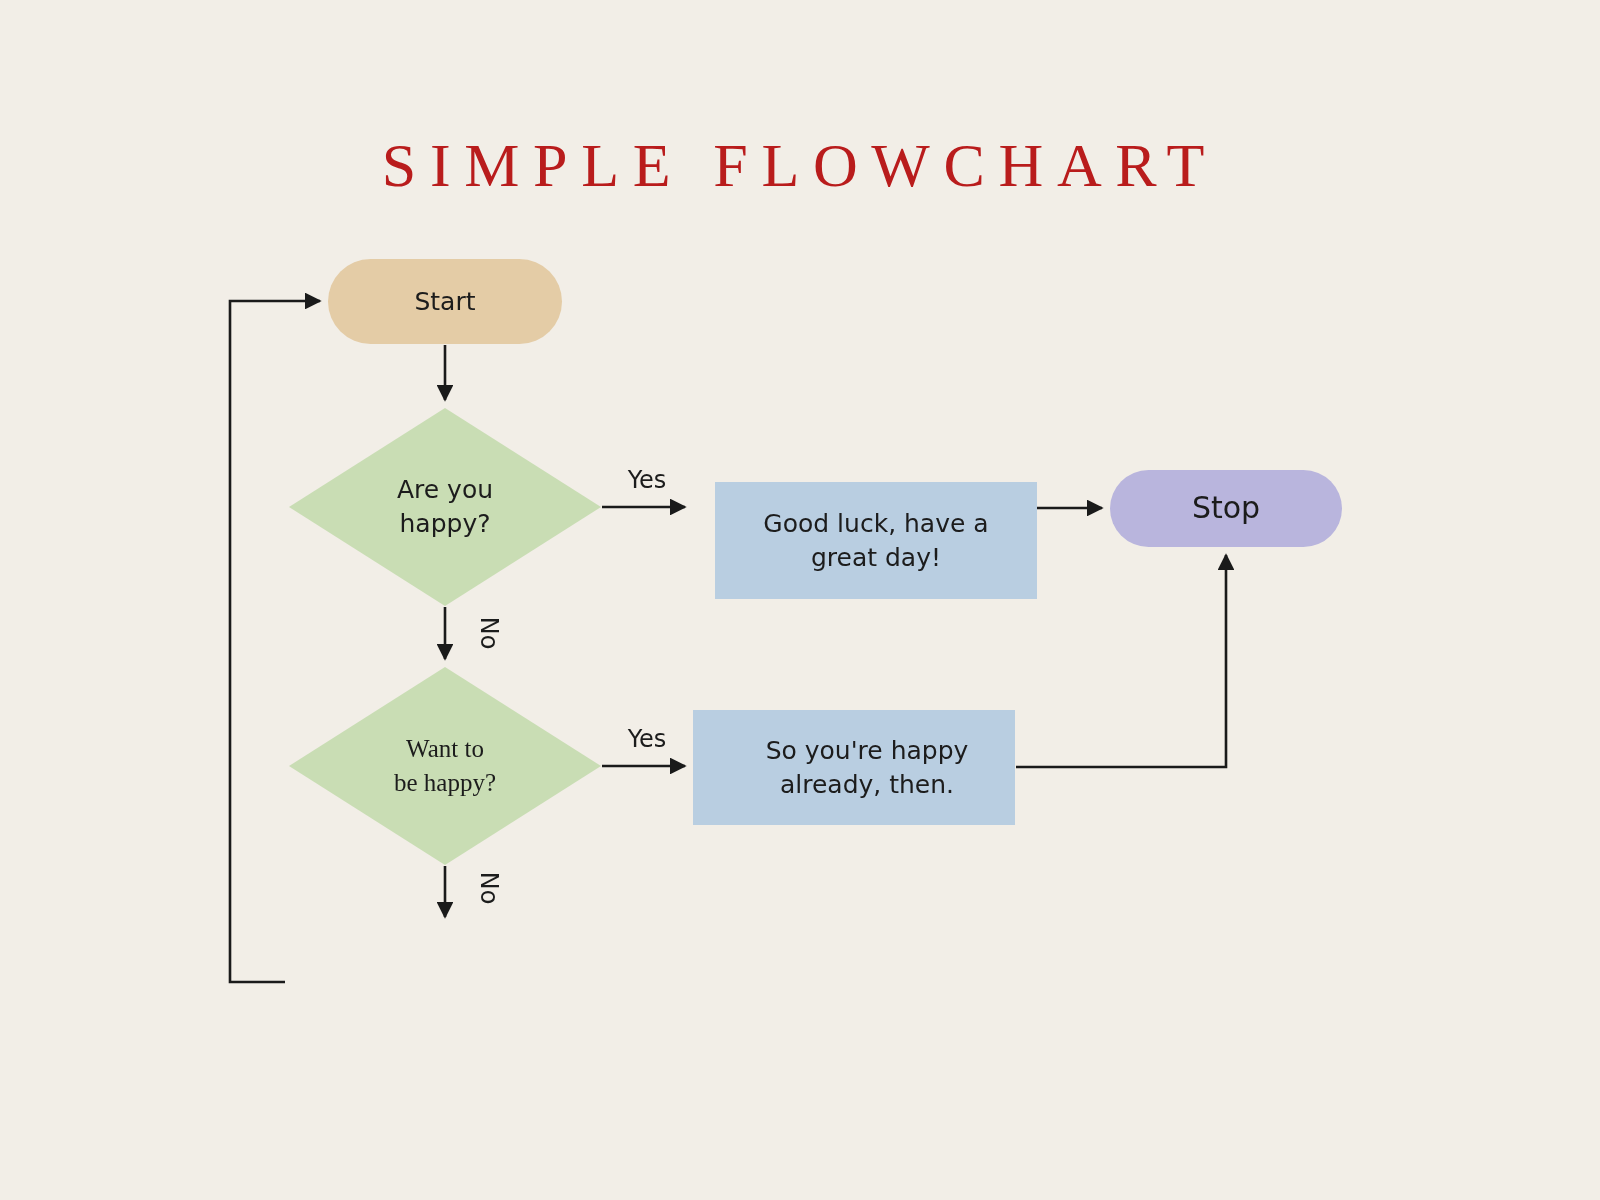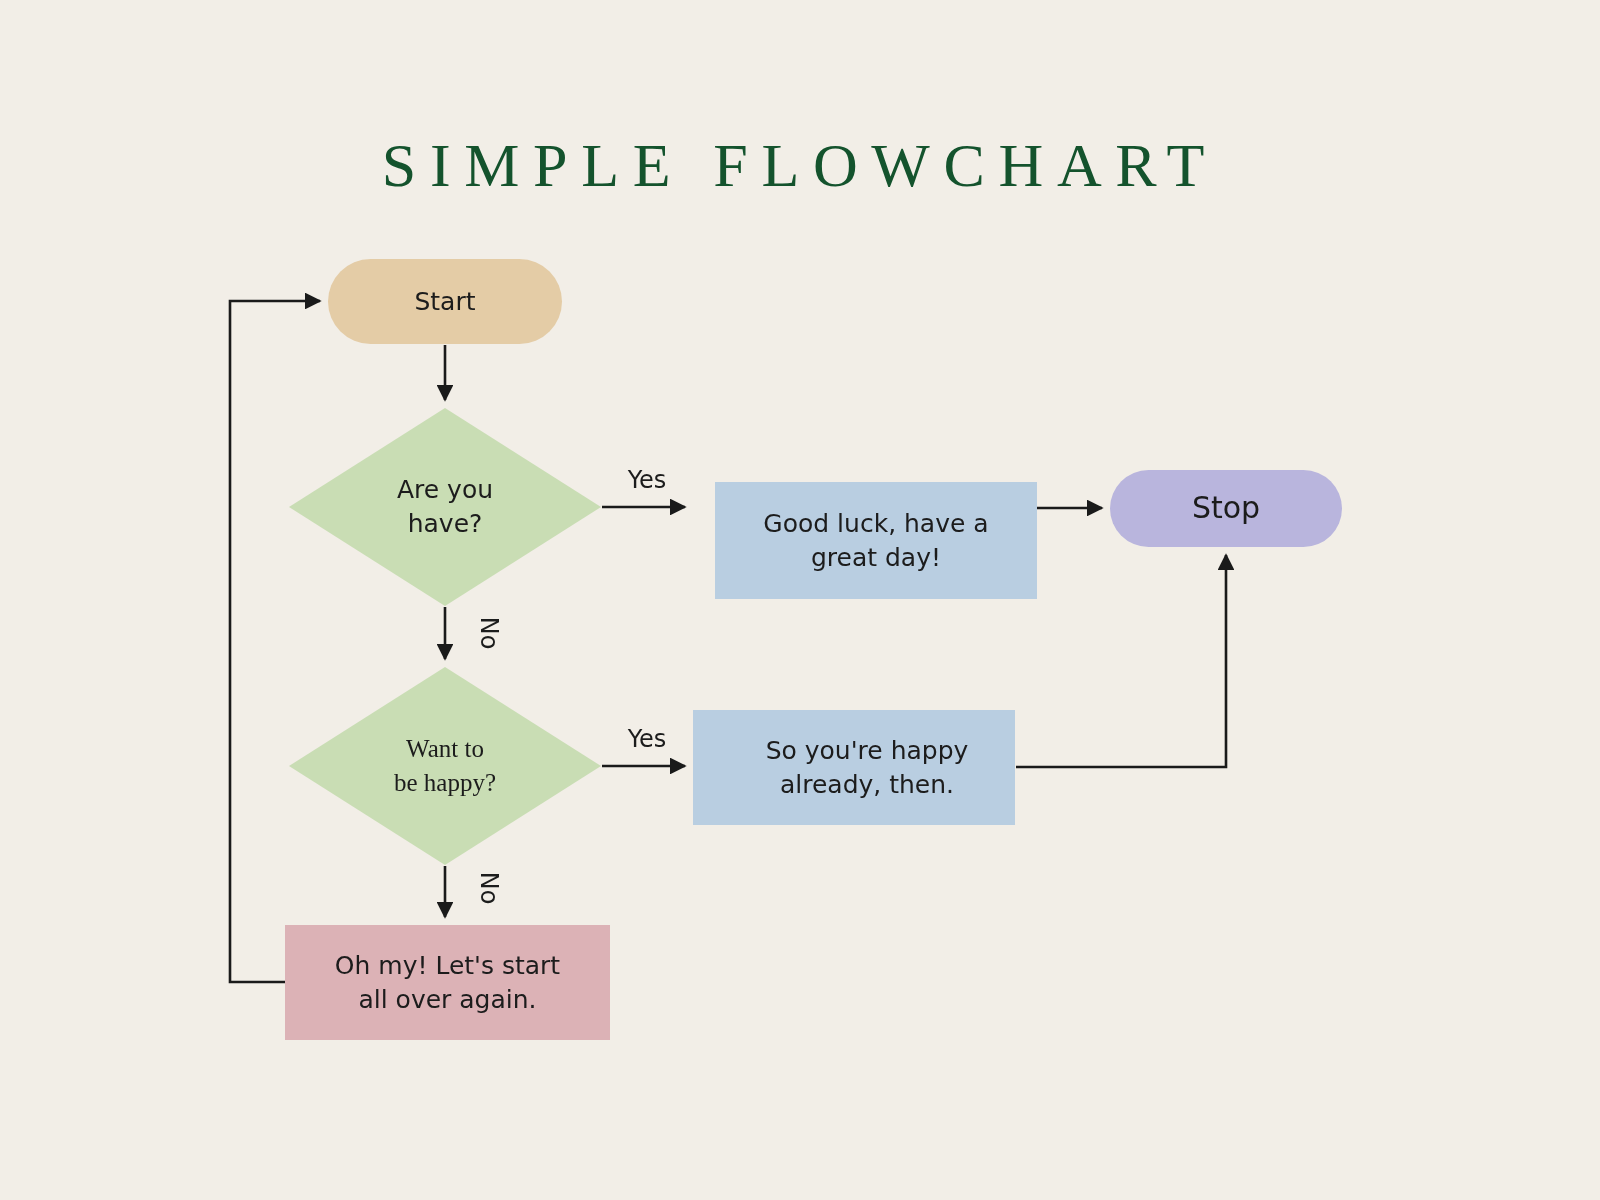--- a/index.html
+++ b/index.html
@@ -24,21 +24,21 @@
     overflow:hidden;
   }
   .title{
     position:absolute;
     top:130px;left:0;width:1600px;
     text-align:center;
     font-family:"Liberation Serif","DejaVu Serif",serif;
     font-weight:400;
     font-size:62px;
     letter-spacing:0.22em;
-    color:#14532d;
+    color:#b91c1c;
   }
   .node{
     position:absolute;
     display:flex;
     align-items:center;
     justify-content:center;
     text-align:center;
     font-size:25px;
     line-height:1.35;
     white-space:pre-line;
@@ -124,21 +124,21 @@
 
     <text x="481" y="888" text-anchor="middle" transform="rotate(90 481 888)">No</text>
   </svg>
 
   <div class="node pill-start">
     <span>Start</span>
   </div>
 
   <div class="node diamond diamond-1">
     <span>Are you
-have?</span>
+happy?</span>
   </div>
 
   <div class="node rect rect-goodluck">
     <span>Good luck, have a
 great day!</span>
   </div>
 
   <div class="node pill-stop">
     <span>Stop</span>
   </div>
@@ -146,18 +146,14 @@
   <div class="node diamond diamond-2">
     <span>Want to
 be happy?</span>
   </div>
 
   <div class="node rect rect-already">
     <span>So you're happy
 already, then.</span>
   </div>
 
-  <div class="node rect rect-alert">
-    <span>Oh my! Let's start
-all over again.</span>
-  </div>
 
 </div>
 
 </body></html>

